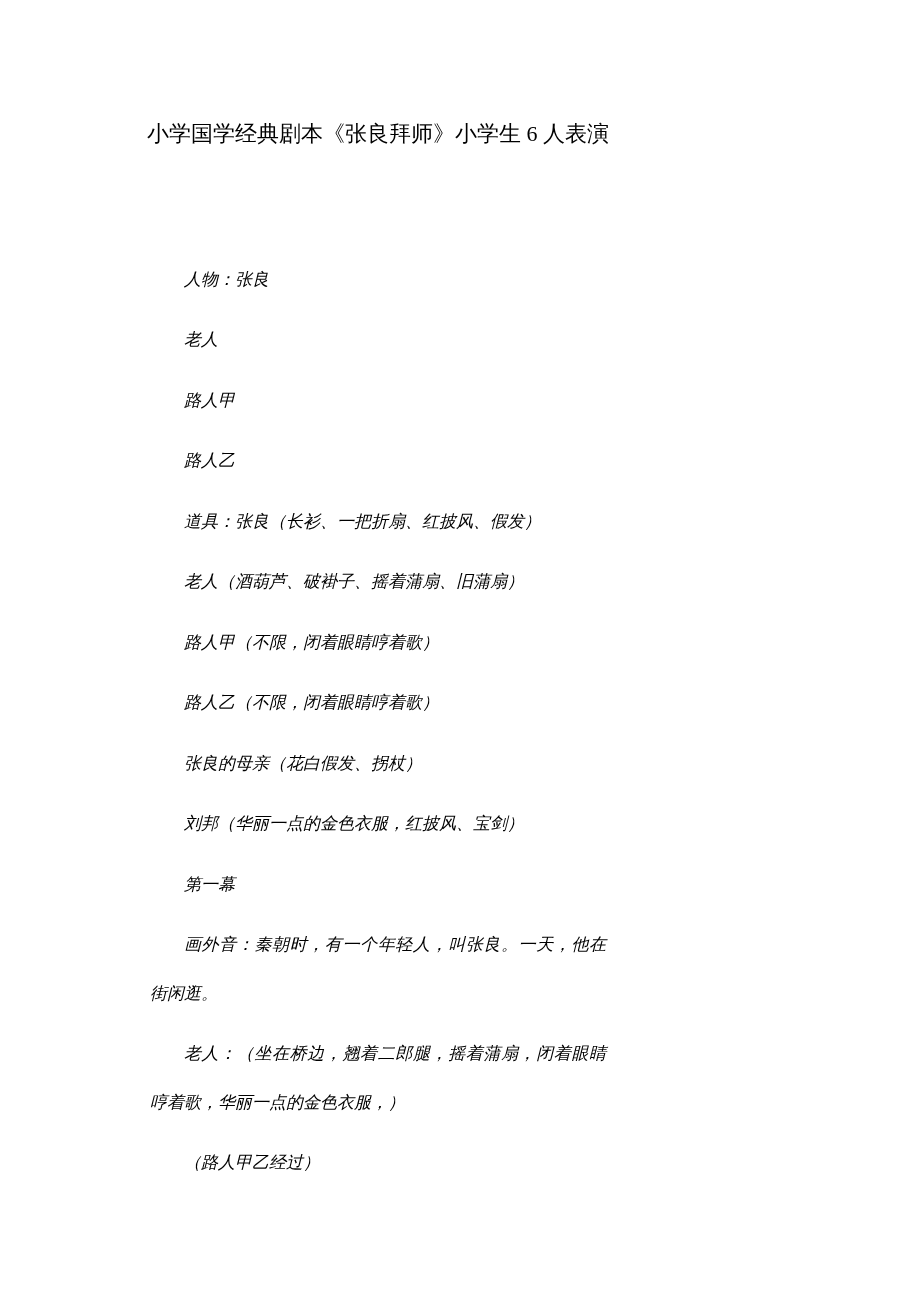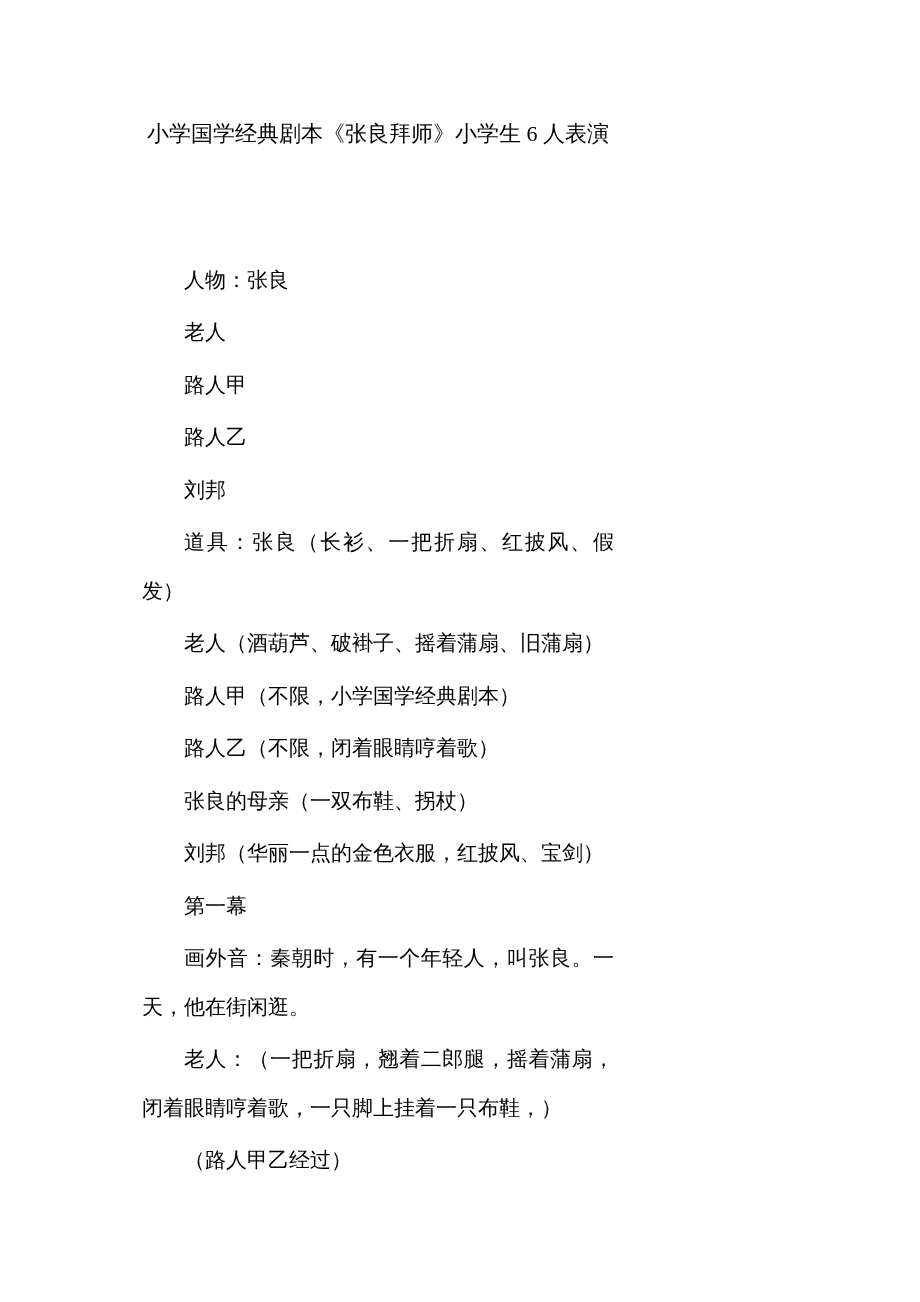--- a/index.html
+++ b/index.html
@@ -24,43 +24,43 @@
   .title {
     margin: 0 0 97px 0;
     font-size: 22px;
     line-height: 48.5px;
     text-align: center;
     text-indent: 0;
     font-weight: normal;
     white-space: nowrap;
   }
   .doc-body p {
-    margin: 4px;
-    font-size: 21px;
+    margin: 12px;
+    font-size: 17px;
     line-height: 48.5px;
     text-align: justify;
     text-indent: 2em;
     word-break: break-all;
+    font-style: italic;
   }
 </style>
 </head>
 <body>
 
 <div class="page">
   <p class="title">小学国学经典剧本《张良拜师》小学生 6 人表演</p>
   <div class="doc-body" id="doc-body">
       <p>人物：张良</p>
       <p>老人</p>
       <p>路人甲</p>
       <p>路人乙</p>
-      <p>刘邦</p>
       <p>道具：张良（长衫、一把折扇、红披风、假发）</p>
       <p>老人（酒葫芦、破褂子、摇着蒲扇、旧蒲扇）</p>
-      <p>路人甲（不限，小学国学经典剧本）</p>
+      <p>路人甲（不限，闭着眼睛哼着歌）</p>
       <p>路人乙（不限，闭着眼睛哼着歌）</p>
-      <p>张良的母亲（一双布鞋、拐杖）</p>
+      <p>张良的母亲（花白假发、拐杖）</p>
       <p>刘邦（华丽一点的金色衣服，红披风、宝剑）</p>
       <p>第一幕</p>
       <p>画外音：秦朝时，有一个年轻人，叫张良。一天，他在街闲逛。</p>
-      <p>老人：（一把折扇，翘着二郎腿，摇着蒲扇，闭着眼睛哼着歌，一只脚上挂着一只布鞋，）</p>
+      <p>老人：（坐在桥边，翘着二郎腿，摇着蒲扇，闭着眼睛哼着歌，华丽一点的金色衣服，）</p>
       <p>（路人甲乙经过）</p>
     </div>
 </div>
 
 </body></html>

